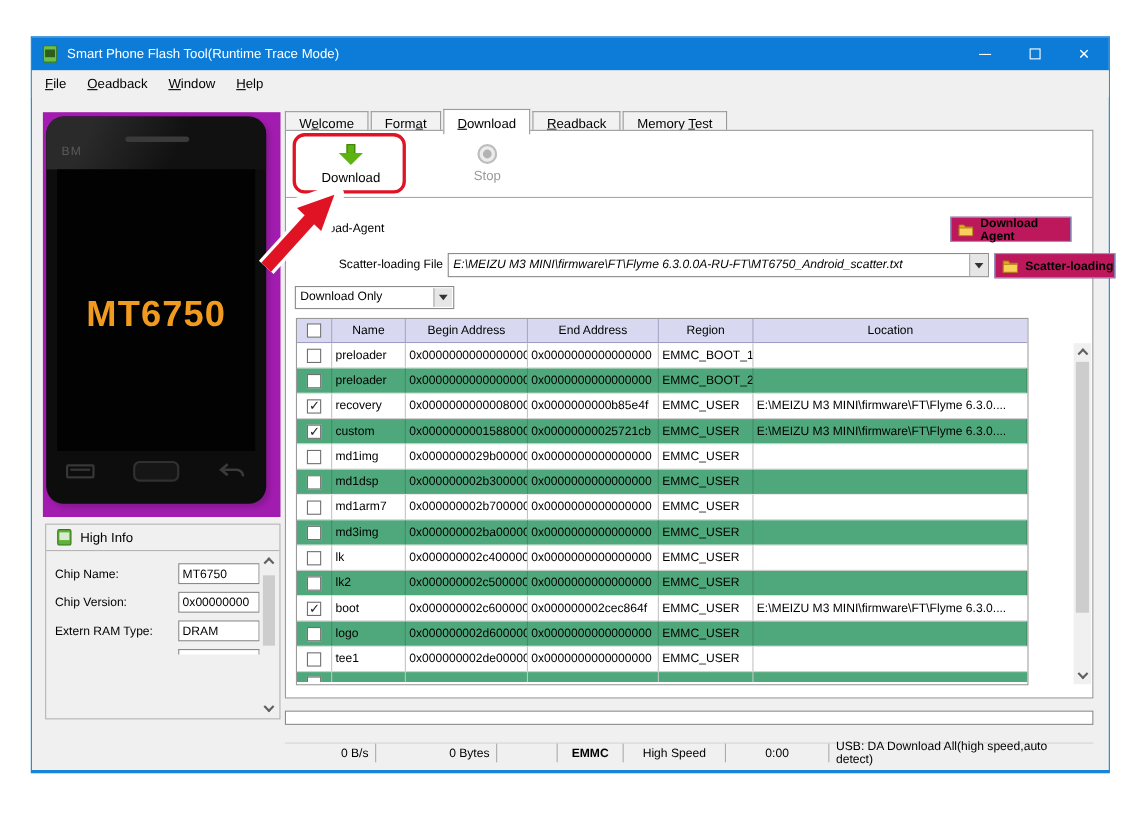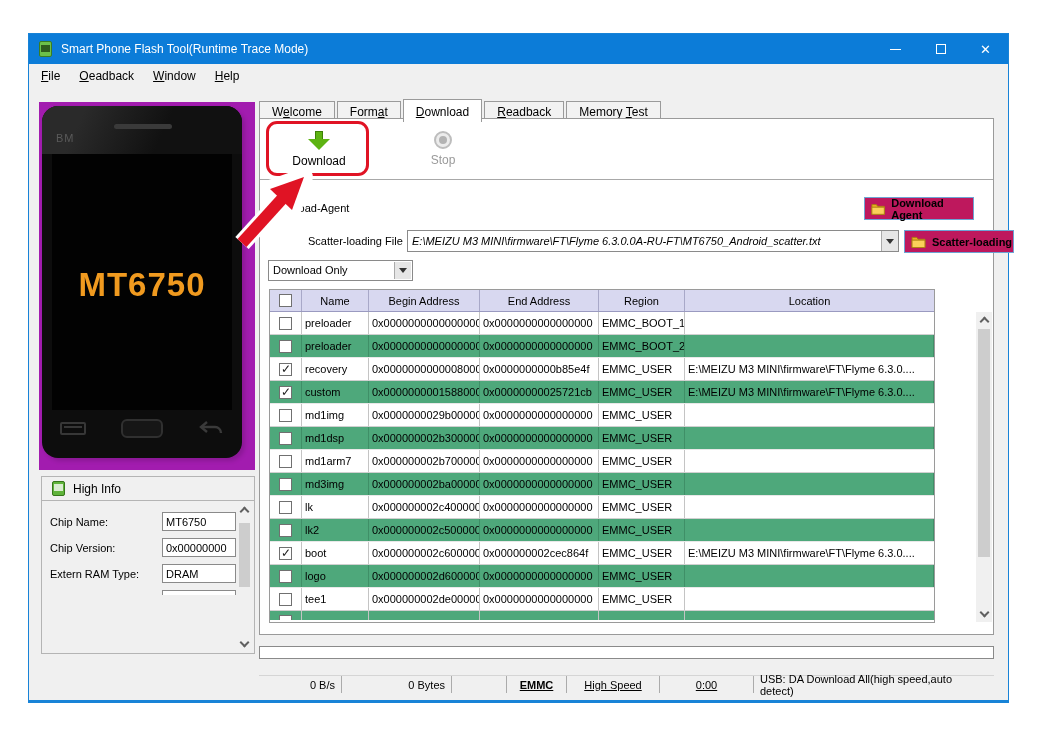--- a/index.html
+++ b/index.html
@@ -124,21 +124,21 @@
   .vscroll { position:absolute; right:1px; top:193px; width:16px; height:310px; background:#f0f0f0;
              display:flex; flex-direction:column; align-items:center; }
   .vthumb { width:12px; height:228px; background:#cdcdcd; margin-top:4px; }
   
   .progress { position:absolute; left:230px; top:612px; width:735px; height:13px; background:#fff;
               border:1px solid #8a8a8a; }
   .statusbar { position:absolute; left:230px; top:629px; width:735px; height:18px; display:flex;
                font-size:11px; color:#000; background:#f0f0f0; border-top:1px solid #d5d5d5;margin-top:12px; }
   .seg { border-right:1px solid #ababab; display:flex; align-items:center; padding:0 6px; }
   .seg.right { justify-content:flex-end; }
-  .seg.center { justify-content:center;text-decoration:underline; }
+  .seg.center { justify-content:center; }
   .s1 { width:83px; } .s2 { width:110px; } .s3 { width:55px; } .s4 { width:60px; font-weight:bold; }
   .s5 { width:93px; } .s6 { width:94px; } .s7 { flex:1; border-right:none; }
 </style>
 </head>
 <body>
 
 <div class="window">
 
   <div class="titlebar">
     <span class="app-icon"></span>

